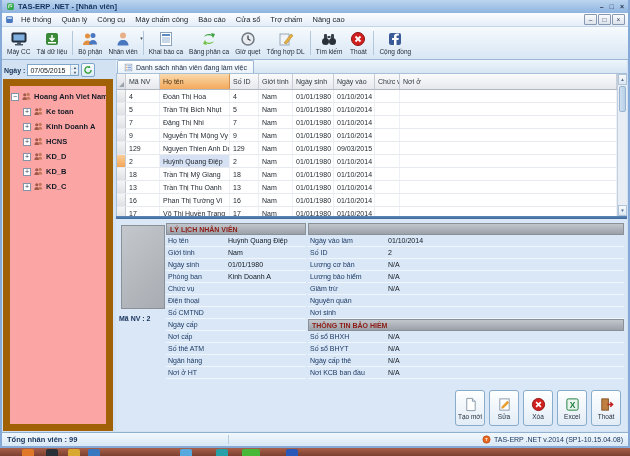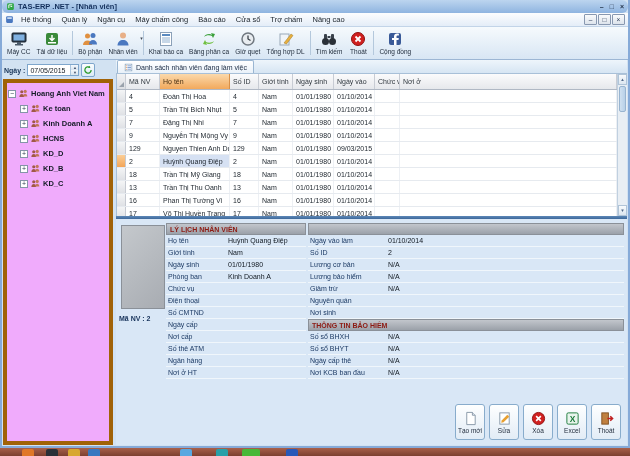--- a/index.html
+++ b/index.html
@@ -2,21 +2,21 @@
 <html><head>
 <meta charset="utf-8">
 <style>
   *{margin:0;padding:0;box-sizing:border-box;}
   html,body{width:630px;height:456px;}
   body{position:relative;font-family:"Liberation Sans",sans-serif;overflow:hidden;background:#7c4030;}
   svg{display:block;}
 
   .app{position:absolute;left:0;top:0;width:630px;height:448px;border:2px solid #86aad8;border-top:none;display:flex;flex-direction:column;background:#d2e2f2;}
 
-  .titlebar{flex:0 0 13px;background:linear-gradient(#bcd5ef,#8fb4e0);display:flex;align-items:center;padding:0 4px;gap:3px;border-radius:6px;}
+  .titlebar{flex:0 0 13px;background:linear-gradient(#bcd5ef,#8fb4e0);display:flex;align-items:center;padding:0 4px;gap:3px;}
   .t-icon{width:9px;height:9px;}
   .title-text{font-size:7.5px;color:#14305c;font-weight:700;flex:1;white-space:nowrap;}
   .win-ctrl{display:flex;gap:6px;font-size:7px;color:#24344c;font-weight:700;}
 
   .menubar{flex:0 0 14px;background:linear-gradient(#fcfdfe,#e4edf8);border-bottom:1px solid #c2d4e8;display:flex;align-items:center;padding:0 3px;}
   .m-icon{width:9px;height:9px;margin-right:2px;}
   .menu-item{font-size:7.5px;color:#202830;padding:0 5px;white-space:nowrap;}
   .mdi-ctrl{margin-left:auto;display:flex;gap:1px;}
   .mdi-btn{width:13px;height:11px;border:1px solid #8898b0;background:linear-gradient(#fafbfc,#dde4ec);font-size:6.5px;line-height:9px;text-align:center;color:#30405c;border-radius:1px;}
 
@@ -30,21 +30,21 @@
 
   .main{flex:1;position:relative;background:#d2e2f2;}
   .sidebar{position:absolute;left:1px;top:1px;bottom:1px;width:110px;display:flex;flex-direction:column;}
   .side-head{flex:0 0 18px;display:flex;align-items:center;gap:2px;padding:0 1px;}
   .date-label{font-size:7px;font-weight:700;color:#183458;white-space:nowrap;}
   .date-box{width:52px;height:12px;background:#fff;border:1px solid #7ea6cc;font-size:7px;display:flex;align-items:center;padding-left:2px;color:#101820;position:relative;}
   .date-spin{position:absolute;right:0;top:0;bottom:0;width:8px;border-left:1px solid #aac4dc;display:flex;flex-direction:column;}
   .date-spin span{flex:1;font-size:4px;line-height:5px;text-align:center;color:#40506a;background:linear-gradient(#f4f8fc,#d8e4f0);}
   .refresh-btn{width:14px;height:14px;border:1px solid #7ea6cc;border-radius:2px;background:linear-gradient(#fafcfe,#dcebf8);display:grid;place-items:center;}
   .refresh-btn svg{width:10px;height:10px;}
-  .tree{flex:1;background:#f0abfc;border:4px solid #a16207;padding:3px 1px;overflow:hidden;}
+  .tree{flex:1;background:#fca5a5;border:7px solid #a16207;padding:3px 1px;overflow:hidden;}
   .tree-row{display:flex;align-items:center;gap:2px;height:15px;}
   .tree-row.child{padding-left:12px;}
   .exp{width:8px;height:8px;border:1px solid #8494a8;background:#fff;font-size:7px;line-height:6px;text-align:center;color:#304054;flex:0 0 8px;}
   .tree-ic{width:11px;height:11px;flex:0 0 11px;}
   .tree-ic svg{width:100%;height:100%;}
   .tree-lb{font-size:7.5px;font-weight:700;color:#141c26;white-space:nowrap;}
 
   .content{position:absolute;left:114px;right:1px;top:0;bottom:1px;display:flex;flex-direction:column;}
   .tabstrip{flex:0 0 14px;background:linear-gradient(#eef5fb,#d6e5f3);border-bottom:1px solid #a8c0d8;display:flex;align-items:flex-end;padding-left:1px;}
   .tab{height:13px;display:flex;align-items:center;gap:3px;background:linear-gradient(#ffffff,#e9f1f9);border:1px solid #9ab6d2;border-bottom:none;border-radius:2px 2px 0 0;padding:0 6px;font-size:7px;color:#1c2c44;white-space:nowrap;}
@@ -118,21 +118,21 @@
   <div class="menubar">
     <span class="m-icon">
         <svg viewBox="0 0 16 16">
           <rect x="2" y="2" width="12" height="12" rx="2" fill="#4a78c0"></rect>
           <rect x="4" y="4" width="8" height="3" fill="#cfe0f4"></rect>
         </svg>
       </span>
     <span style="display:flex">
         <div class="menu-item">Hệ thống</div>
         <div class="menu-item">Quản lý</div>
-        <div class="menu-item">Ngân cụ</div>
+        <div class="menu-item">Công cụ</div>
         <div class="menu-item">Máy chấm công</div>
         <div class="menu-item">Báo cáo</div>
         <div class="menu-item">Cửa sổ</div>
         <div class="menu-item">Trợ chấm</div>
         <div class="menu-item">Nâng cao</div>
       </span>
     <span class="mdi-ctrl">
       <span class="mdi-btn">–</span>
       <span class="mdi-btn">□</span>
       <span class="mdi-btn">×</span>
@@ -659,20 +659,33 @@
                   <path d="M9 8h5M12 5.5L14.5 8 12 10.5" stroke="#c02020" stroke-width="1.6" fill="none"></path>
                 </svg>
               </div>
               <div class="act-lb">Thoát</div>
             </div>
           </div>
       </div>
     </div>
   </div>
 
+  <div class="statusbar">
+    <span class="st-left">Tổng nhân viên : 99</span>
+    <span class="st-div"></span>
+    <span class="st-right">
+      <span>
+          <svg viewBox="0 0 16 16">
+            <circle cx="8" cy="8" r="6.5" fill="#e86820" stroke="#a04010"></circle>
+            <text x="8" y="11" font-size="7.5" fill="#fff" text-anchor="middle" font-weight="bold" font-family="Liberation Sans, sans-serif">T</text>
+          </svg>
+        </span>
+      <span>TAS-ERP .NET v.2014 (SP1-10.15.04.08)</span>
+    </span>
+  </div>
 </div>
 
 <div class="taskbar">
   <span class="tk" style="left:22px;background:#e07828;"></span>
   <span class="tk" style="left:46px;background:#2a3038;"></span>
   <span class="tk" style="left:68px;background:#d8a830;"></span>
   <span class="tk" style="left:88px;background:#3878c0;"></span>
   <span class="tk" style="left:180px;background:#58a8e0;"></span>
   <span class="tk" style="left:216px;background:#28a0a8;"></span>
   <span class="tk" style="left:242px;width:18px;background:#48b838;"></span>

